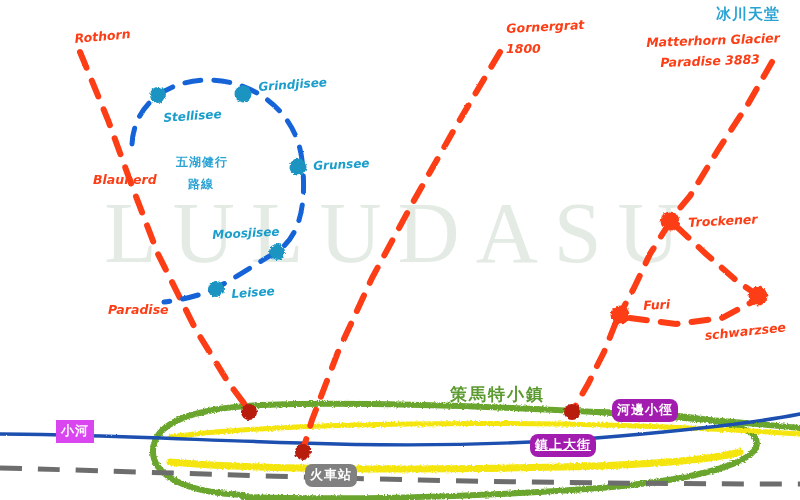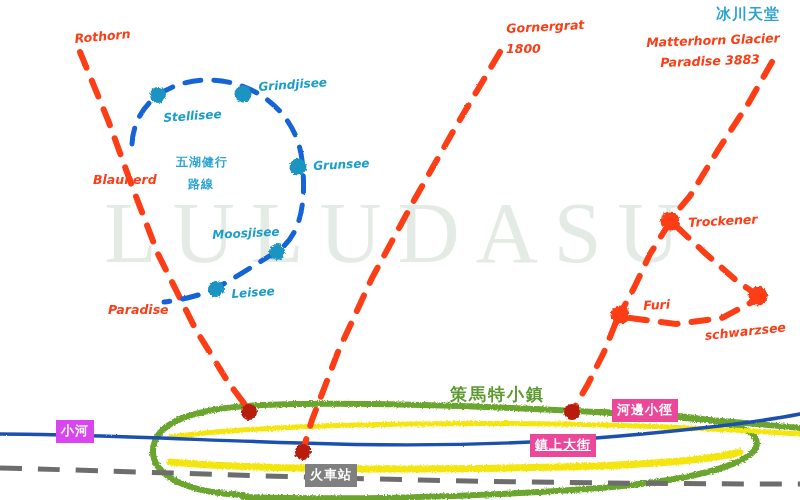--- a/index.html
+++ b/index.html
@@ -68,22 +68,22 @@
   }
   .badge {
     position: absolute;
     color: #ffffff;
     font-size: 13px;
     font-weight: 700;
     letter-spacing: 1px;
     padding: 2px 5px 3px 5px;
     white-space: nowrap;
   }
-  .badge-gold { background: #ec4899; }
-  .badge-gray { background: #808080; }
+  .badge-gold { background: #a21caf; border-radius: 8px; }
+  .badge-gray { background: #808080; border-radius: 7px; }
   .badge-blue { background: #d946ef; }
 </style>
 </head>
 <body>
 
 <div id="map-root">
 
   <svg id="map-svg" viewBox="0 0 800 500">
     <defs>
       <filter id="rough">

